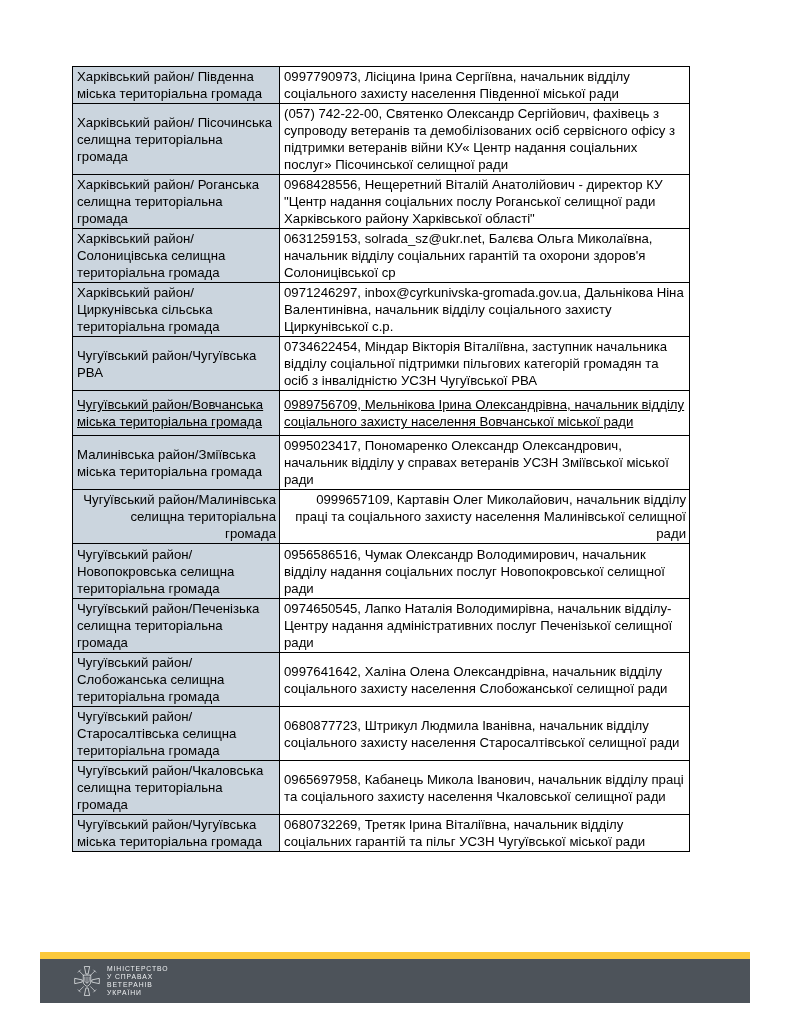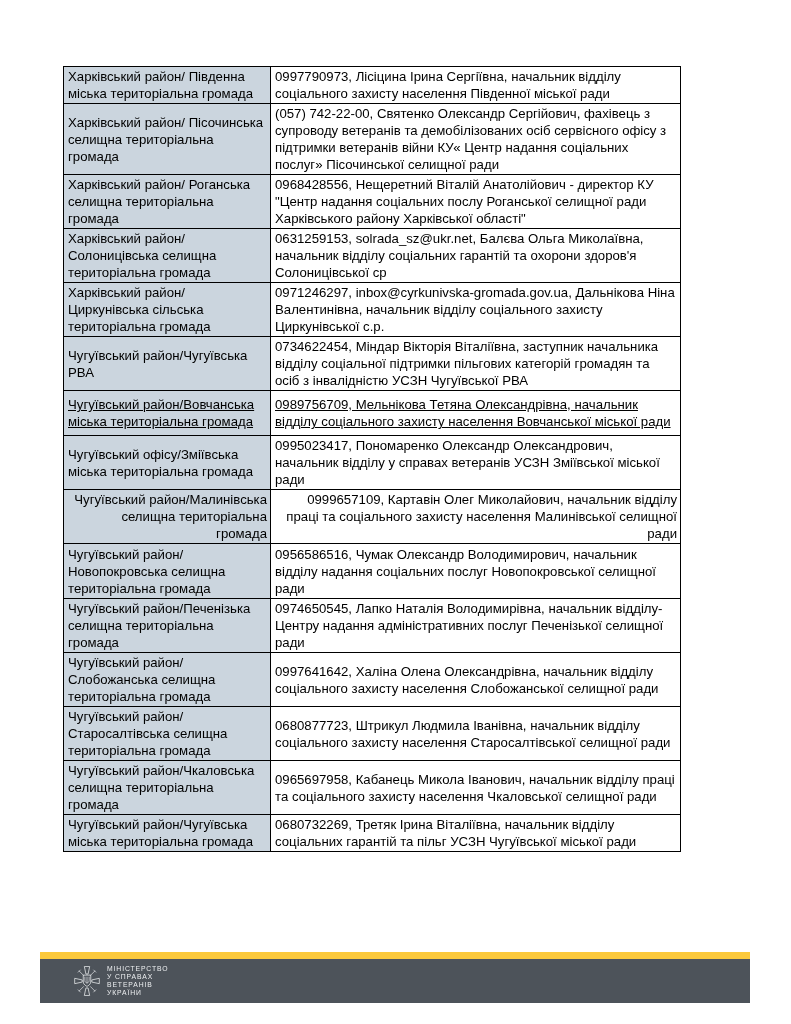--- a/index.html
+++ b/index.html
@@ -9,21 +9,21 @@
     width: 791px;
     height: 1024px;
     overflow: hidden;
     font-family: "Liberation Sans", "DejaVu Sans", sans-serif;
     color: #000;
   }
 
   
   .doc-table {
     position: absolute;
-    left: 63px;
+    left: 72px;
     top: 66px;
     width: 617px;
     border-collapse: collapse;
     table-layout: fixed;
     font-size: 13.2px;
     line-height: 17px;
   }
   .doc-table col.c-left  { width: 207px; }
   .doc-table col.c-right { width: 410px; }
   .doc-table td {
@@ -106,24 +106,24 @@
       <tr>
         <td class="cell-community">Харківський район/ Циркунівська сільська територіальна громада</td>
         <td class="cell-contact">0971246297, inbox@cyrkunivska-gromada.gov.ua, Дальнікова Ніна Валентинівна, начальник відділу соціального захисту Циркунівської с.р.</td>
       </tr>
       <tr>
         <td class="cell-community">Чугуївський район/Чугуївська РВА</td>
         <td class="cell-contact">0734622454, Міндар Вікторія Віталіївна, заступник начальника відділу соціальної підтримки пільгових категорій громадян та осіб з інвалідністю УСЗН Чугуївської РВА</td>
       </tr>
       <tr>
         <td class="cell-community">Чугуївський район/Вовчанська міська територіальна громада</td>
-        <td class="cell-contact">0989756709, Мельнікова Тетяна Олександрівна, начальник відділу соціального захисту населення Вовчанської міської ради</td>
+        <td class="cell-contact">0989756709, Мельнікова Ірина Олександрівна, начальник відділу соціального захисту населення Вовчанської міської ради</td>
       </tr>
       <tr>
-        <td class="cell-community">Чугуївський офісу/Зміївська міська територіальна громада</td>
+        <td class="cell-community">Малинівська район/Зміївська міська територіальна громада</td>
         <td class="cell-contact">0995023417, Пономаренко Олександр Олександрович, начальник відділу у справах ветеранів УСЗН Зміївської міської ради</td>
       </tr>
       <tr>
         <td class="cell-community">Чугуївський район/Малинівська селищна територіальна громада</td>
         <td class="cell-contact">0999657109, Картавін Олег Миколайович, начальник відділу праці та соціального захисту населення Малинівської селищної ради</td>
       </tr>
       <tr>
         <td class="cell-community">Чугуївський район/Новопокровська селищна територіальна громада</td>
         <td class="cell-contact">0956586516, Чумак Олександр Володимирович, начальник відділу надання соціальних послуг Новопокровської селищної ради</td>
       </tr>

